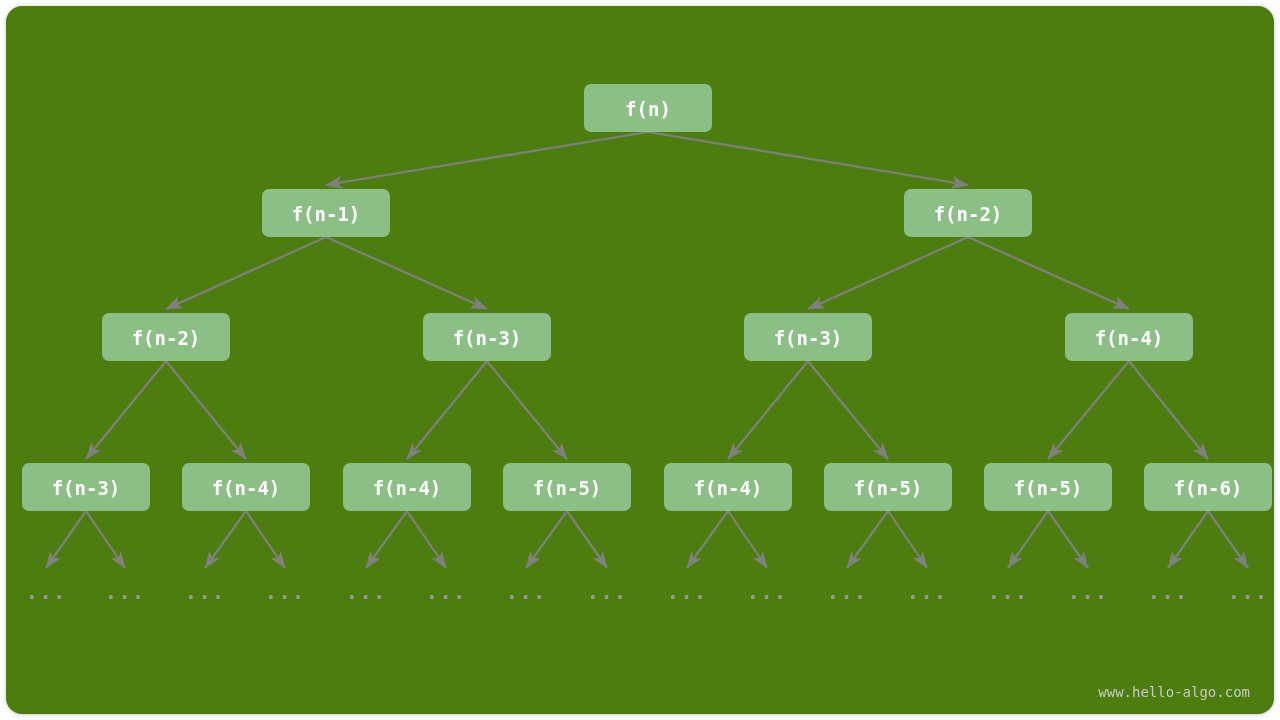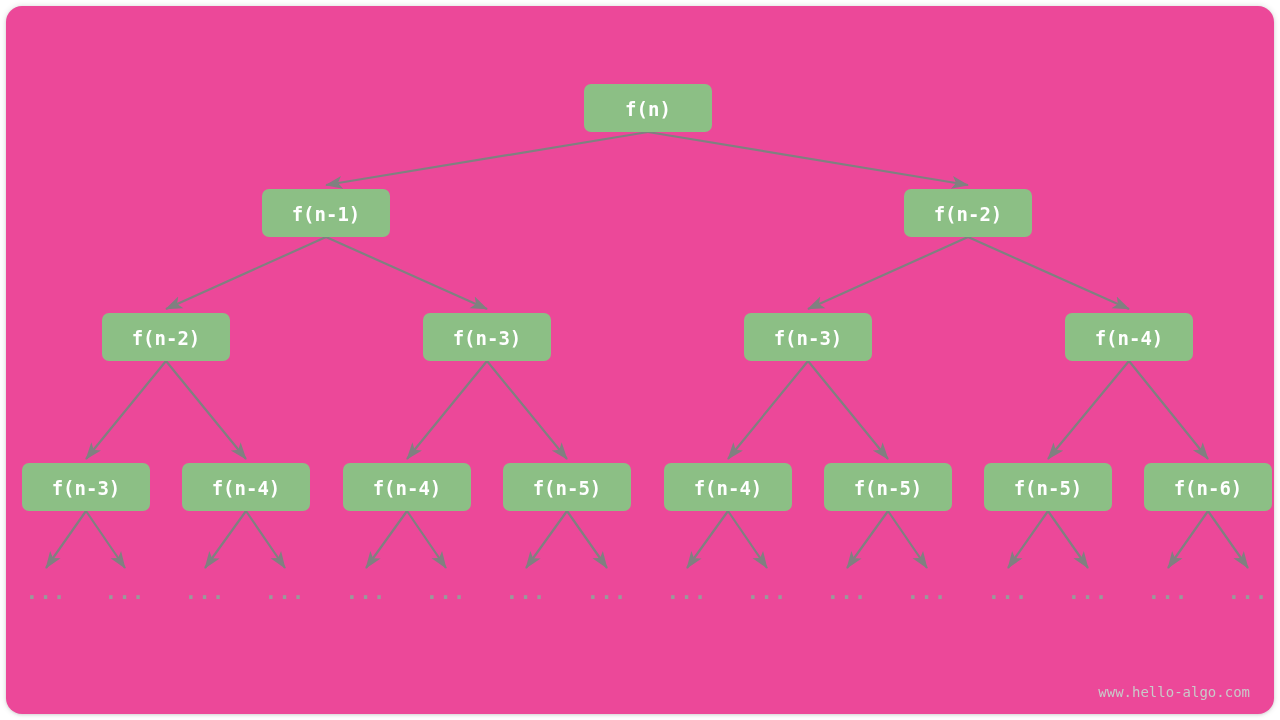--- a/index.html
+++ b/index.html
@@ -10,21 +10,21 @@
     height: 720px;
     overflow: hidden;
     font-family: "DejaVu Sans Mono", monospace;
   }
   #canvas-card {
     position: absolute;
     left: 6px;
     top: 6px;
     width: 1268px;
     height: 708px;
-    background: #ec4899;
+    background: #4d7c0f;
     border-radius: 16px;
     box-shadow: 0 0 6px rgba(0,0,0,0.13), 0 1px 3px rgba(0,0,0,0.10);
     overflow: hidden;
   }
   #tree-svg {
     position: absolute;
     left: 0;
     top: 0;
     width: 1280px;
     height: 720px;

